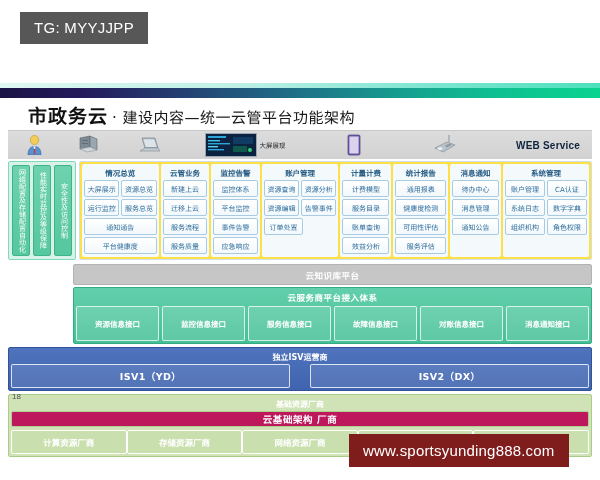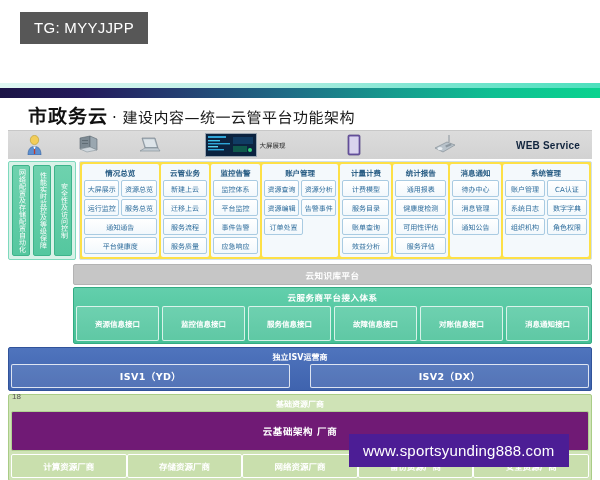--- a/index.html
+++ b/index.html
@@ -159,41 +159,41 @@
   .infra{
     margin:3px 8px 0 8px;background:#cfe3b6;
     border:1px solid #a9cc86;border-radius:2px;padding:2px;
   }
   .infra-title{
     text-align:center;color:#ffffff;font-size:8px;font-weight:bold;
     padding:1px 0 2px 0;font-family:"DejaVu Sans","Liberation Sans",sans-serif;
   }
   .infra-sub{
     text-align:center;color:#ffffff;font-size:9.5px;font-weight:bold;
-    background:#701a75;border:1px solid #b0d092;border-radius:2px;
-    padding:12px 0;margin-bottom:3px;letter-spacing:.6px;
+    background:#be185d;border:1px solid #b0d092;border-radius:2px;
+    padding:0 0;margin-bottom:3px;letter-spacing:.6px;
     font-family:"DejaVu Sans","Liberation Sans",sans-serif;
   }
   .infra-row{display:flex;}
   .infra-cell{
     flex:1 1 0;text-align:center;color:#ffffff;font-size:8.5px;font-weight:bold;
     background:#c9dfad;border:1px solid #ffffff;border-radius:2px;
     padding:5px 0;white-space:nowrap;
     font-family:"DejaVu Sans","Liberation Sans",sans-serif;
   }
 
   .page-num{
     position:absolute;left:12px;top:392px;
     font-size:8px;color:#555;
     font-family:"Liberation Sans",sans-serif;
   }
 
   .watermark{
     position:absolute;left:349px;top:434px;
-    background:#4c1d95;color:#ffffff;font-size:15px;
+    background:#7f1d1d;color:#ffffff;font-size:15px;
     padding:8px 14px;white-space:nowrap;letter-spacing:.2px;
   }
 </style>
 </head>
 <body>
 
 <div class="page">
 
   <div class="tg-tag">TG: MYYJJPP</div>
 

